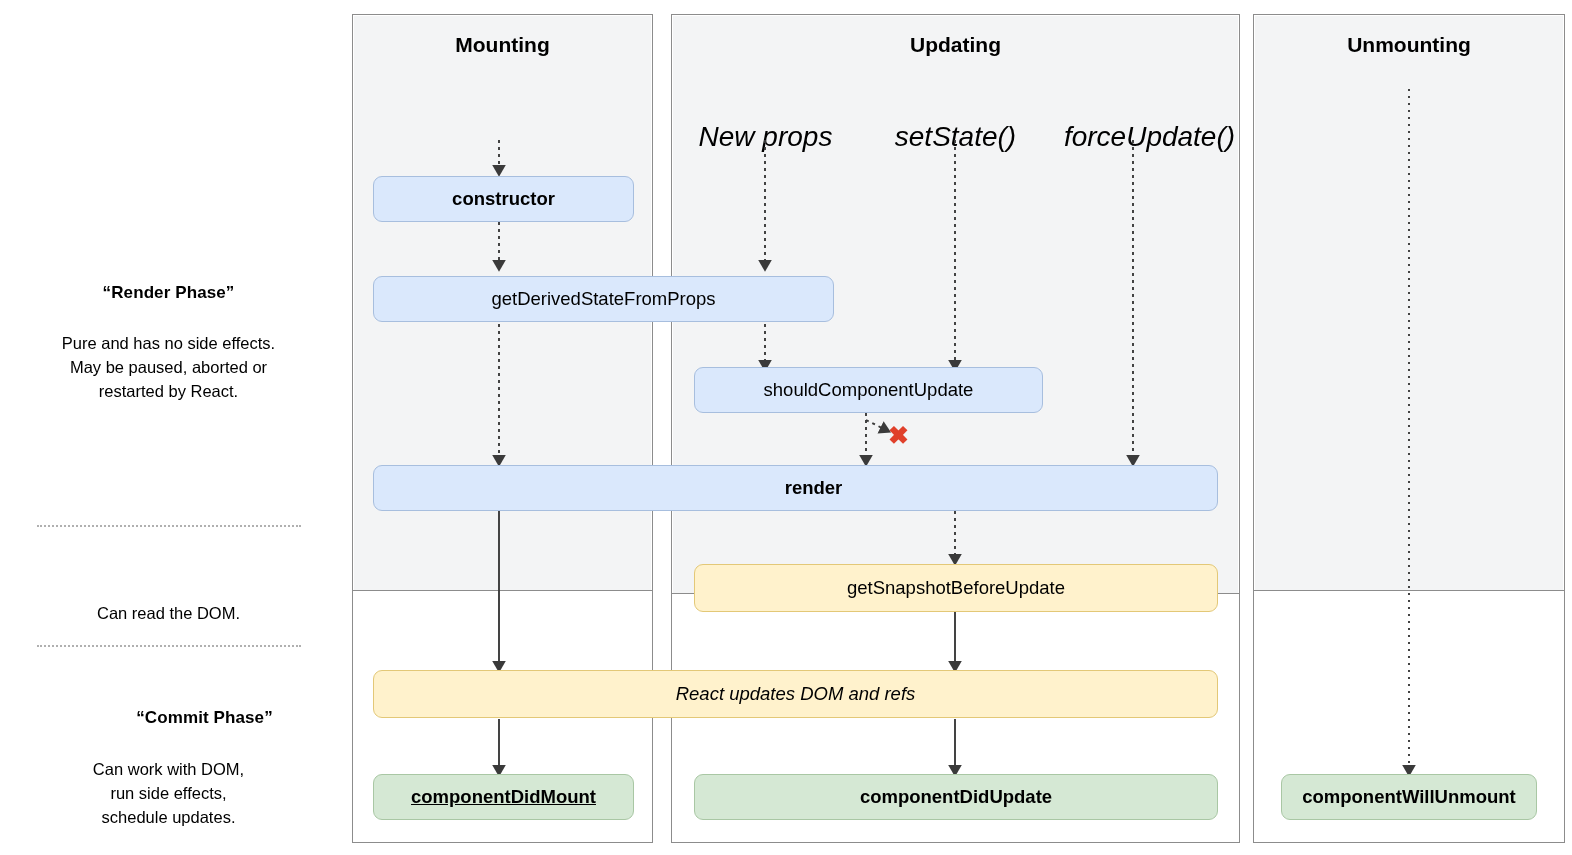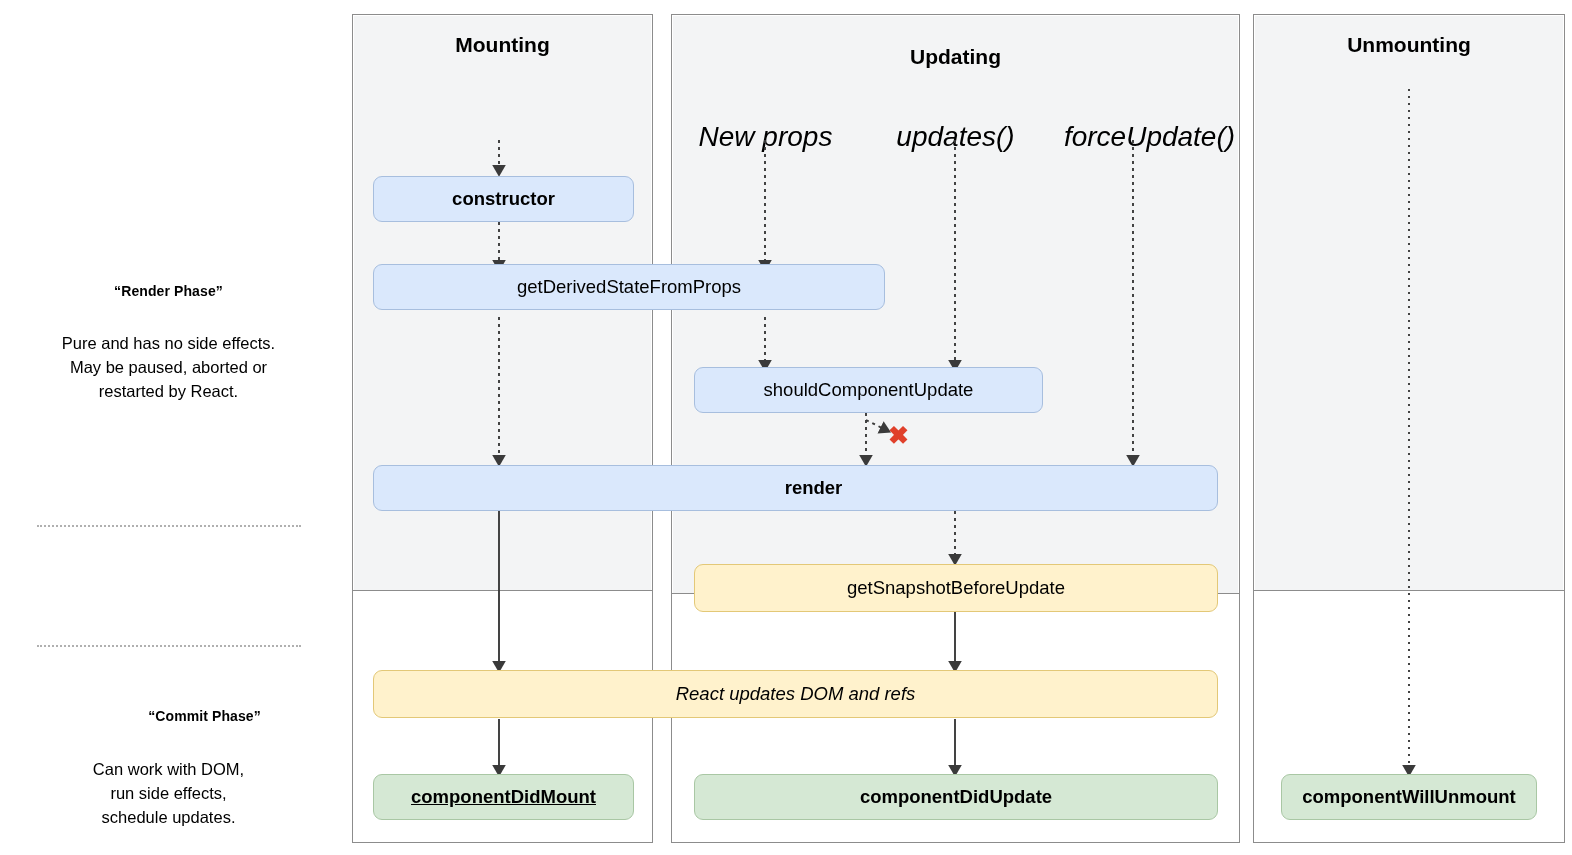--- a/index.html
+++ b/index.html
@@ -17,21 +17,21 @@
     height: 855px;
     overflow: hidden;
     background: #ffffff;
   }
 
   
   .legend-title {
     position: absolute;
     text-align: center;
     font-weight: bold;
-    font-size: 14px;
+    font-size: 17px;
     letter-spacing: .1px;
     white-space: nowrap;
   }
   .legend-body {
     position: absolute;
     text-align: center;
     font-size: 16.5px;
     line-height: 1.46;
   }
   .legend-sep {
@@ -114,45 +114,46 @@
 
 <div id="stage">
 
   <div class="legend-title" style="left:0px; top:283px; width:337px;">“Render Phase”</div>
   <div class="legend-body" style="left:0px; top:331px; width:337px; white-space:pre-line;">Pure and has no side effects.
 May be paused, aborted or
 restarted by React.</div>
 
   <div class="legend-sep" style="left:37px; top:525px; width:264px;"></div>
 
+  <div class="legend-body" style="left:0px; top:601px; width:337px; white-space:pre-line;">Can read the DOM.</div>
 
   <div class="legend-sep" style="left:37px; top:645px; width:264px;"></div>
 
   <div class="legend-title" style="left:0px; top:708px; width:337px;margin-left:36px;">“Commit Phase”</div>
   <div class="legend-body" style="left:0px; top:757px; width:337px; white-space:pre-line;">Can work with DOM,
 run side effects,
 schedule updates.</div>
 
   <div class="panel" style="left:352px; top:14px; width:301px; height:829px;"></div>
   <div class="panel-shade" style="left:354px; top:16px; width:297px; height:574px;"></div>
   <div class="panel-divider" style="left:352px; top:590px; width:301px;"></div>
   <div class="panel-title" style="left:352px; top:33px; width:301px;">Mounting</div>
 
   <div class="panel" style="left:671px; top:14px; width:569px; height:829px;"></div>
   <div class="panel-shade" style="left:673px; top:16px; width:565px; height:577px;"></div>
   <div class="panel-divider" style="left:671px; top:593px; width:569px;"></div>
-  <div class="panel-title" style="left:671px; top:33px; width:569px;margin-top:12px;">Updating</div>
+  <div class="panel-title" style="left:671px; top:33px; width:569px;">Updating</div>
 
   <div class="panel" style="left:1253px; top:14px; width:312px; height:829px;"></div>
   <div class="panel-shade" style="left:1255px; top:16px; width:308px; height:574px;"></div>
   <div class="panel-divider" style="left:1253px; top:590px; width:312px;"></div>
   <div class="panel-title" style="left:1253px; top:33px; width:312px;">Unmounting</div>
 
   <div class="trigger" style="left:668px; top:106px; width:195px;">New props</div>
-  <div class="trigger" style="left:858px; top:106px; width:195px;">updates()</div>
+  <div class="trigger" style="left:858px; top:106px; width:195px;">setState()</div>
   <div class="trigger" style="left:1038px; top:106px; width:223px;">forceUpdate()</div>
 
   <div class="conn" style="left:0; top:0; width:1572px; height:855px;">
     <svg width="1572" height="855" viewBox="0 0 1572 855">
       <defs>
         <marker id="ah" markerWidth="9" markerHeight="9" refX="3.2" refY="4" orient="auto" markerUnits="strokeWidth">
           <path d="M0,0.4 L6.2,4 L0,7.6 z" fill="#3a3a3a"></path>
         </marker>
       </defs>
       <g stroke="#3a3a3a" stroke-width="1.9" fill="none">
@@ -187,21 +188,21 @@
 
         <line x1="1409" y1="89" x2="1409" y2="771" stroke-dasharray="2,5" marker-end="url(#ah)"></line>
       </g>
     </svg>
   </div>
 
   <div class="redx" style="left:888px; top:423px;">✖</div>
 
   <div class="box blue bold" style="left:373px; top:176px; width:261px; height:46px;">constructor</div>
 
-  <div class="box blue" style="left:373px; top:264px; width:512px; height:46px;">getDerivedStateFromProps</div>
+  <div class="box blue" style="left:373px; top:276px; width:461px; height:46px;">getDerivedStateFromProps</div>
 
   <div class="box blue" style="left:694px; top:367px; width:349px; height:46px;">shouldComponentUpdate</div>
 
   <div class="box blue bold" style="left:373px; top:465px; width:845px; height:46px;padding-left:36px;">render</div>
 
   <div class="box yellow" style="left:694px; top:564px; width:524px; height:48px;">getSnapshotBeforeUpdate</div>
 
   <div class="box yellow italic" style="left:373px; top:670px; width:845px; height:48px;">React updates DOM and refs</div>
 
   <div class="box green bold" style="left:373px; top:774px; width:261px; height:46px;text-decoration:underline;">componentDidMount</div>

